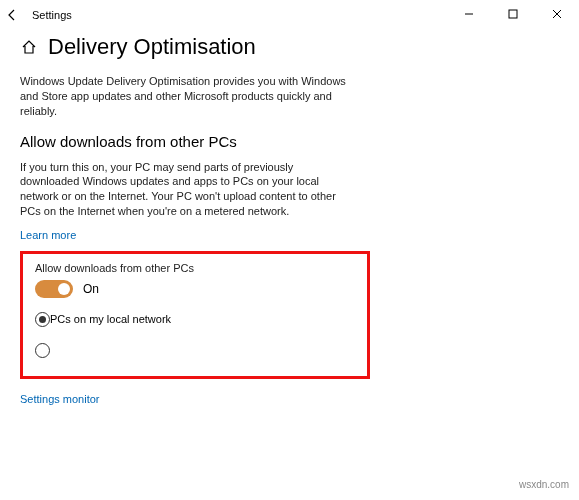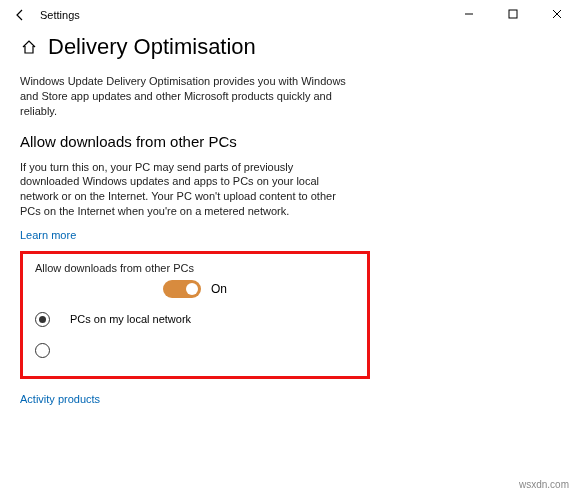--- a/index.html
+++ b/index.html
@@ -11,21 +11,21 @@
     width: 579px;
     height: 500px;
     overflow: hidden;
     position: relative;
     font-size: 12px;
   }
   .titlebar {
     display: flex;
     align-items: center;
     height: 30px;
-    padding: 0 8px;
+    padding: 0 0;
   }
   .titlebar .back {
     width: 24px; height: 24px;
     display: flex; align-items: center; justify-content: center;
     cursor: pointer;
   }
   .titlebar .title {
     font-size: 11px;
     margin-left: 8px;
     color: #000;
@@ -88,41 +88,40 @@
   .toggle-label {
     font-size: 11px;
     color: #222;
     margin-bottom: 6px;
   }
   .toggle-row {
     display: flex;
     align-items: center;
     gap: 10px;
     margin-bottom: 14px;
-    justify-content: center;
   }
   .toggle {
     width: 38px; height: 18px;
     background: #d88b3e;
     border-radius: 10px;
     position: relative;
     cursor: pointer;
   }
   .toggle::after {
     content: "";
     position: absolute;
     right: 3px; top: 3px;
     width: 12px; height: 12px;
     background: #fff;
     border-radius: 50%;
   }
   .radio-row {
     display: flex;
     align-items: center;
-    gap: 20px;
+    gap: 0;
     margin: 10px 0 16px 0;
     cursor: pointer;
   }
   .radio {
     width: 15px; height: 15px;
     border: 1.5px solid #333;
     border-radius: 50%;
     display: flex; align-items: center; justify-content: center;
     flex-shrink: 0;
   }
@@ -195,19 +194,19 @@
     </div>
     <div class="radio-row">
       <div class="radio checked"></div>
       <span class="radio-text">PCs on my local network</span>
     </div>
     <div class="radio-row" style="margin-bottom:4px">
       <div class="radio"></div>
     </div>
   </div>
 
-  <div><span class="link">Activity products</span></div>
+  <div><span class="link">Settings monitor</span></div>
 
   
   
 </div>
 
 <div class="watermark">wsxdn.com</div>
 
 </body></html>

